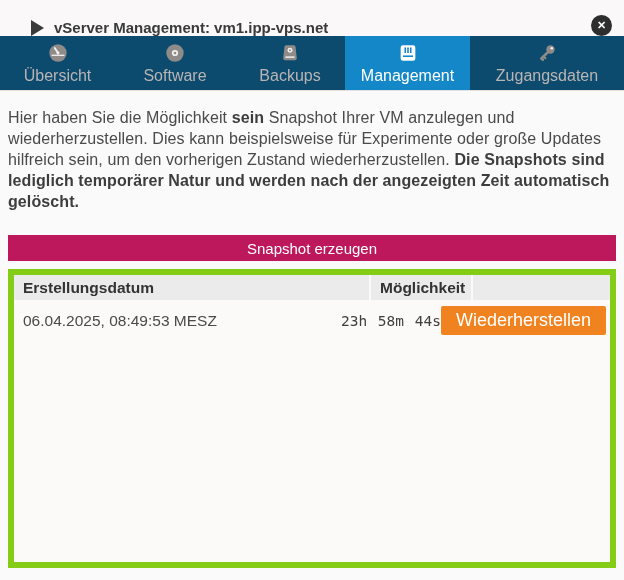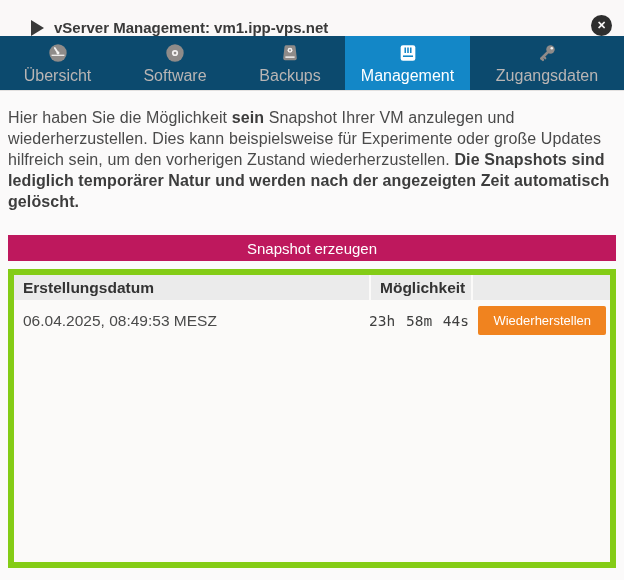--- a/index.html
+++ b/index.html
@@ -94,21 +94,21 @@
     font-size:15.5px;color:#4a4a4a;
   }
   .td-validity{
     width:100px;box-sizing:border-box;text-align:left;padding-right:9px;
     font-family:"DejaVu Sans Mono", monospace;
     font-size:14.5px;color:#3f3f3f;word-spacing:2px;white-space:nowrap;
   }
   .td-actions{flex:1;display:flex;justify-content:flex-end;padding-right:4px;}
   .btn-restore{
     height:29px;padding:0 15px;border:none;border-radius:2px;
-    background:#f0831f;color:#ffffff;font-size:13px;
+    background:#f0831f;color:#ffffff;font-size:18px;
     font-family:"Liberation Sans", sans-serif;
     cursor:pointer;
   }
 </style>
 </head>
 <body>
 
 <div class="window">
 
   <div class="titlebar">

